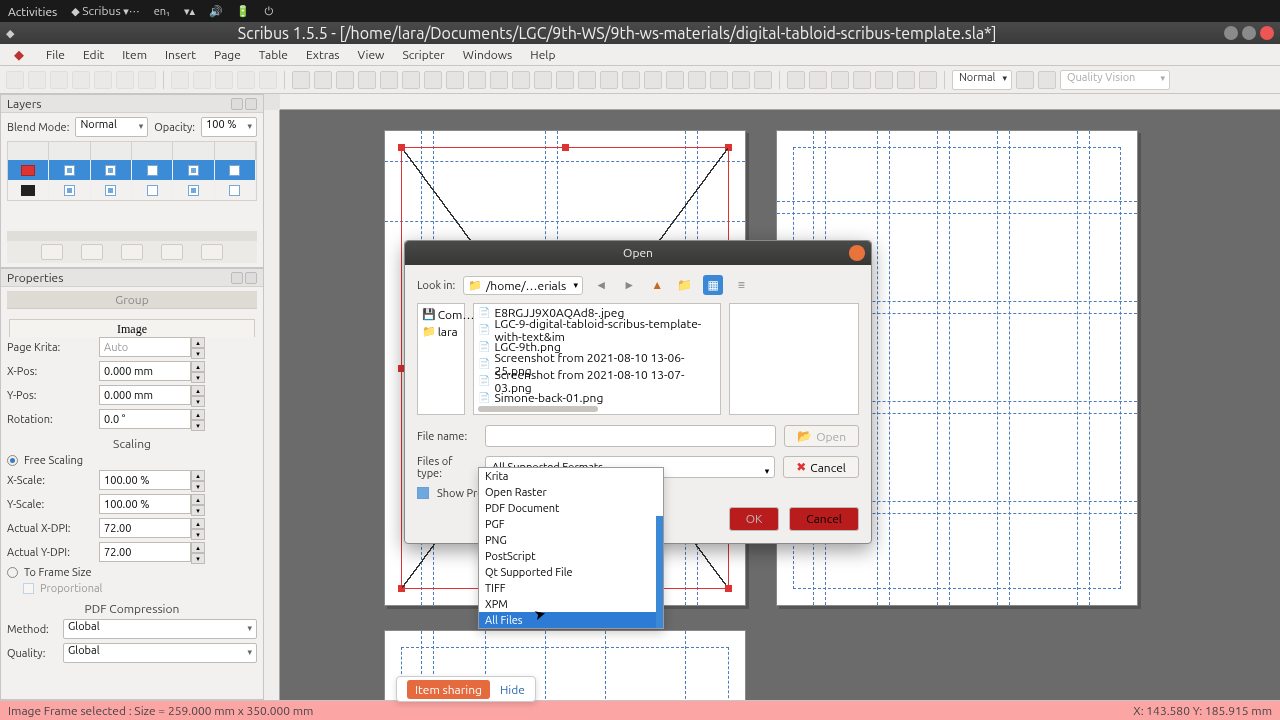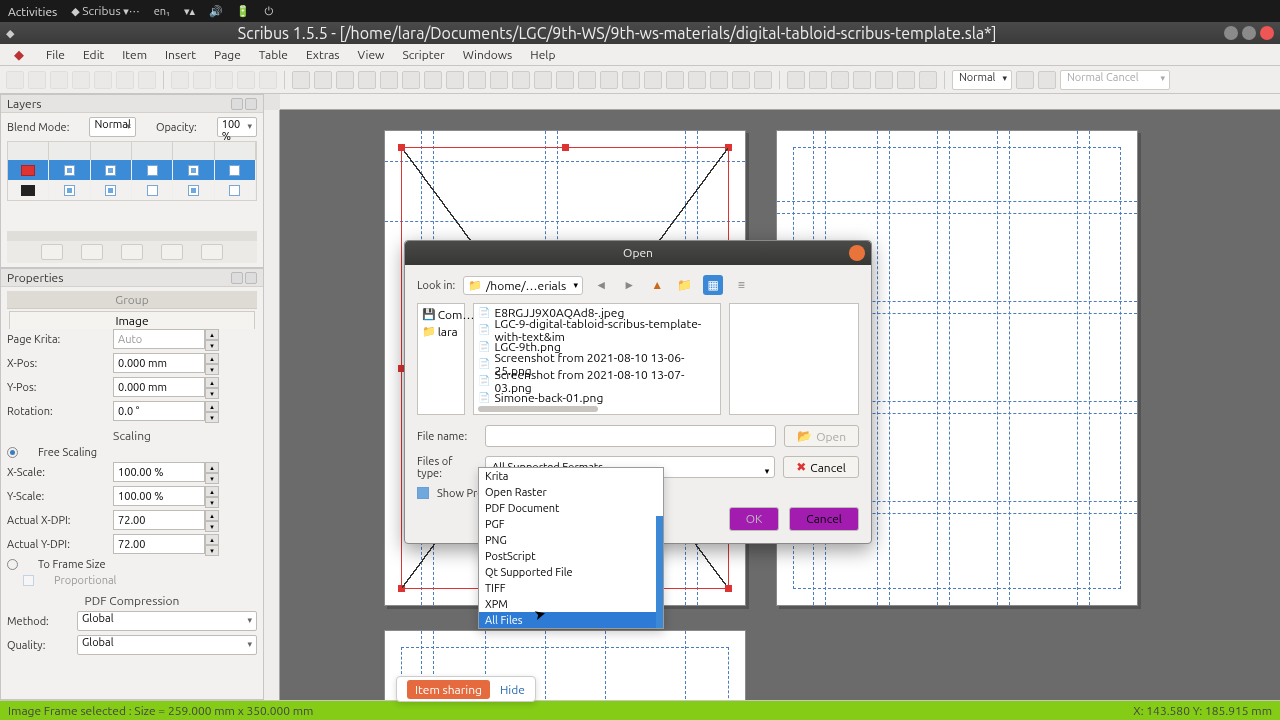--- a/index.html
+++ b/index.html
@@ -36,41 +36,41 @@
 .dock-left { width: 264px; display: flex; flex-direction: column; gap: 0; }
 
 
 .panel { background: #f2f1ef; border: 1px solid #c8c6c4; }
 .panel-header { background: #e6e4e2; height: 18px; display: flex; align-items: center; padding: 0 6px; font-size: 11px; color: #333; border-bottom: 1px solid #d4d1cd; }
 .panel-header .sp { flex: 1; }
 .hb { width: 12px; height: 12px; background: #ddd; border: 1px solid #bbb; margin-left: 2px; border-radius: 2px; }
 
 
 .layers-body { padding: 4px 6px; }
-.row { display: flex; align-items: center; gap: 20px; margin-bottom: 4px; }
+.row { display: flex; align-items: center; gap: 6px; margin-bottom: 4px; }
 .lbl { color: #333; font-size: 11px; }
 .sel { flex: 1; height: 20px; border: 1px solid #bfbcb8; background: #fff; font-size: 11px; padding: 0 4px; border-radius: 2px; position: relative; }
 .sel::after { content: "▾"; position: absolute; right: 4px; top: 3px; font-size: 9px; color: #666; }
 .layer-table { border: 1px solid #d4d1cd; }
 .layer-head, .layer-row { display: grid; grid-template-columns: repeat(6, 1fr); }
 .layer-head .th { height: 18px; background: #ececea; border-right: 1px solid #d4d1cd; display: flex; align-items: center; justify-content: center; }
 .layer-row .td { height: 20px; border-right: 1px solid #eee; display: flex; align-items: center; justify-content: center; }
 .layer-row.sel-row { background: #3b8bd6; }
 .cb { width: 11px; height: 11px; border: 1px solid #7aa7d6; background: #fff; }
 .cb.on { background: #6fa8dc; box-shadow: inset 0 0 0 2px #fff; }
 .sw-red { width: 14px; height: 11px; background: #d33; border: 1px solid #a22; }
 .sw-black { width: 14px; height: 11px; background: #222; }
 .layer-scroll { height: 10px; background: #e0ded9; margin-top: 30px; }
 .layer-btns { height: 22px; background: #eceae7; display: flex; align-items: center; justify-content: center; gap: 18px; }
 .lbtn { width: 22px; height: 16px; background: #f3f1ee; border: 1px solid #cfccc8; border-radius: 2px; }
 
 
 .props-body { padding: 4px 6px; }
 .tabhdr { height: 18px; background: #dedbd5; text-align: center; line-height: 18px; color: #888; border-bottom: 1px solid #cfccc8; }
-.tabsel { height: 18px; background: #f5f3ef; text-align: center; line-height: 18px; border: 1px solid #cfccc8; border-bottom: none; margin: 2px 2px 0; }
+.tabsel { height: 18px; background: #f5f3ef; text-align: center; line-height: 18px; border: 1px solid #cfccc8; border-bottom: none; margin: 10px 2px 0; font-family: Liberation Serif, serif; }
 .spin { display: flex; align-items: flex-start; }
 .spin input { width: 92px; height: 20px; border: 1px solid #bfbcb8; font-size: 11px; padding: 0 4px; }
 .spin .sbtns { width: 14px; height: 20px; display: flex; flex-direction: column; }
 .spin .sbtns span { flex: 1; background: #e6e4e2; border: 1px solid #bfbcb8; font-size: 7px; display: flex; align-items: center; justify-content: center; }
 .radio { width: 11px; height: 11px; border-radius: 50%; border: 1px solid #888; display: inline-flex; align-items: center; justify-content: center; }
 .radio.on::after { content: ""; width: 5px; height: 5px; background: #3b7dbd; border-radius: 50%; }
 .section-title { text-align: center; color: #444; padding: 4px 0; }
 .dim-label { color: #999; }
 
 
@@ -105,35 +105,35 @@
 .folder-tree { width: 48px; border: 1px solid #c5c2bd; background: #fff; height: 112px; padding: 4px; font-size: 11px; }
 .folder-tree .fi { display: flex; align-items: center; gap: 2px; margin-bottom: 4px; }
 .file-list { flex: 1; border: 1px solid #c5c2bd; background: #fff; height: 112px; overflow: hidden; position: relative; }
 .file-list .fi { display: flex; align-items: center; gap: 4px; height: 17px; padding: 0 4px; font-size: 11px; }
 .file-list .sb { position: absolute; bottom: 2px; left: 4px; width: 120px; height: 6px; background: #c8c5c0; border-radius: 3px; }
 .preview { width: 130px; border: 1px solid #c5c2bd; background: #fff; height: 112px; }
 .input-box { flex: 1; height: 22px; border: 1px solid #bfbcb8; background: #fff; border-radius: 3px; }
 .dlg-btn { height: 22px; padding: 0 12px; border: 1px solid #bfbcb8; background: #f5f3ef; border-radius: 3px; display: flex; align-items: center; gap: 4px; }
 .dlg-btn.disabled { color: #aaa; }
 .dlg-btns-right { display: flex; gap: 10px; justify-content: flex-end; margin-top: 6px; }
-.dlg-btn2 { height: 24px; padding: 0 16px; border: 1px solid #bfbcb8; background: #a21caf; border-radius: 3px; line-height: 22px; }
+.dlg-btn2 { height: 24px; padding: 0 16px; border: 1px solid #bfbcb8; background: #b91c1c; border-radius: 3px; line-height: 22px; }
 .type-sel { flex: 1; height: 22px; border: 1px solid #bfbcb8; background: #fff; padding: 0 18px 0 6px; font-size: 11px; border-radius: 3px; position: relative; line-height: 20px; }
 .type-sel::after { content: "▾"; position: absolute; right: 5px; top: 4px; font-size: 9px; }
 
 
 .dropdown { position: absolute; left: 478px; top: 467px; width: 186px; background: #fff; border: 1px solid #9a9a98; z-index: 80; box-shadow: 0 4px 10px rgba(0,0,0,.2); }
 .dropdown .opt { height: 16px; padding: 0 6px; font-size: 11px; line-height: 16px; }
 .dropdown .opt.hl { background: #2d7bd4; color: #fff; }
 .dropdown .track { position: absolute; right: 0; top: 48px; bottom: 0; width: 7px; background: #3b89d6; }
 
 
 .cursor { position: absolute; left: 534px; top: 606px; z-index: 90; font-size: 14px; color: #000; pointer-events: none; transform: rotate(-15deg); }
 
 
-.status-bar { position: absolute; bottom: 0; left: 0; right: 0; height: 20px; background: #84cc16; border-top: 1px solid #c8c6c4; display: flex; align-items: center; padding: 0 8px; font-size: 11px; color: #444; }
+.status-bar { position: absolute; bottom: 0; left: 0; right: 0; height: 20px; background: #fca5a5; border-top: 1px solid #c8c6c4; display: flex; align-items: center; padding: 0 8px; font-size: 11px; color: #444; }
 .status-bar .sp { flex: 1; }
 
 
 .share-banner { position: absolute; bottom: 18px; left: 396px; height: 26px; background: #fff; border: 1px solid #ccc; border-radius: 4px; display: flex; align-items: center; gap: 10px; padding: 0 10px; z-index: 40; box-shadow: 0 2px 6px rgba(0,0,0,.15); font-size: 11px; }
 .share-stop { background: #e56a3d; color: #fff; border-radius: 3px; padding: 3px 8px; }
 .share-hide { color: #2b6cb0; }
 
 .chk { width: 12px; height: 12px; border: 1px solid #6a9ed6; background: #6fa8dc; }
 .folder-icon { font-size: 11px; }
 .file-icon { color: #888; font-size: 10px; }
@@ -221,21 +221,21 @@
   <div class="tbtn"></div>
   <div class="tbtn"></div>
   <div class="tbtn"></div>
   <div class="tbtn"></div>
   <div class="tbtn"></div>
   <div class="tbtn"></div>
   <div class="tsep"></div>
   <div class="tselect" style="width:60px">Normal</div>
   <div class="tbtn"></div>
   <div class="tbtn"></div>
-  <div class="tselect" style="width:110px;color:#aaa">Normal Cancel</div>
+  <div class="tselect" style="width:110px;color:#aaa">Quality Vision</div>
 </div>
 
 <div class="main">
   <div class="dock-left">
 
     <div class="panel">
       <div class="panel-header">
           <span>Layers</span>
           <span class="sp"></span>
           <span class="hb"></span>

